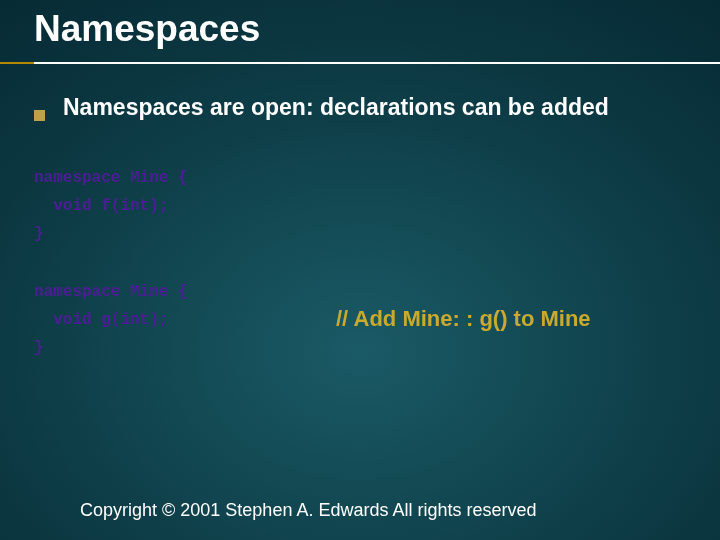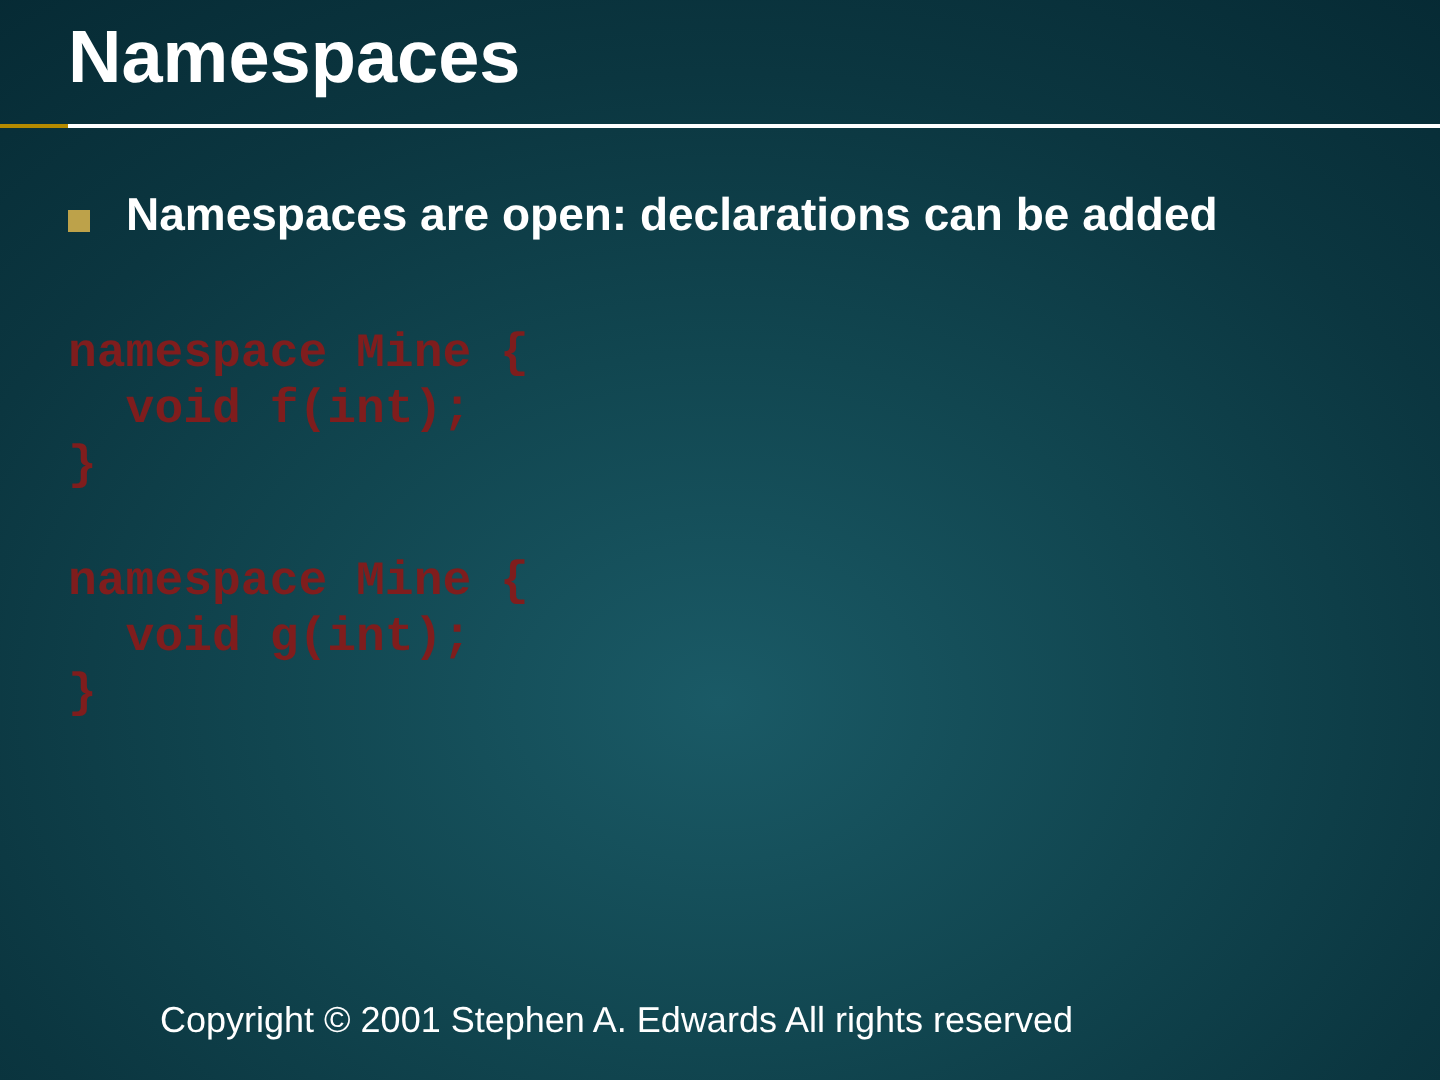--- a/index.html
+++ b/index.html
@@ -47,42 +47,42 @@
     top: 62px;
     height: 2px;
     width: 686px;
     background: #ffffff;
   }
   .bullet-row {
     position: absolute;
     left: 34px;
     top: 94px;
     display: flex;
-    align-items: center;
+    align-items: flex-end;
   }
   .bullet-square {
     width: 11px;
     height: 11px;
     background: #bda24a;
     margin-top: 6px;
     margin-right: 18px;
     flex: none;
   }
   .bullet-text {
     font-size: 23px;
     font-weight: bold;
     color: #ffffff;
   }
   .code {
     position: absolute;
     left: 34px;
     font-family: "Lucida Console", Consolas, "Courier New", monospace;
-    font-size: 24px;
+    font-size: 16px;
     font-weight: bold;
-    color: #7f1d1d;
+    color: #4c1d95;
     line-height: 28px;
     white-space: pre;
   }
   .code1 { top: 164px; }
   .code2 { top: 278px; }
   .comment {
     position: absolute;
     left: 336px;
     top: 306px;
     font-size: 22px;
@@ -114,16 +114,17 @@
   </div>
 
   <div class="code code1">namespace Mine {
   void f(int);
 }</div>
 
   <div class="code code2">namespace Mine {
   void g(int);
 }</div>
 
+  <div class="comment">// Add Mine: : g() to Mine</div>
 
   <div class="copyright">Copyright © 2001 Stephen A. Edwards  All rights reserved</div>
 
 </div>
 
 </body></html>

